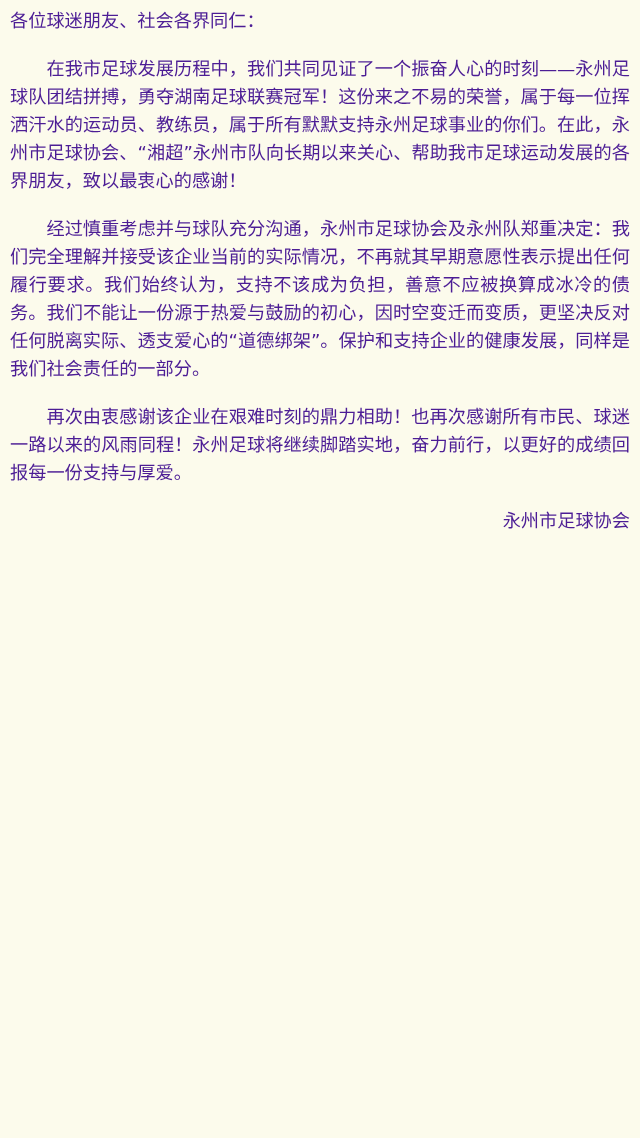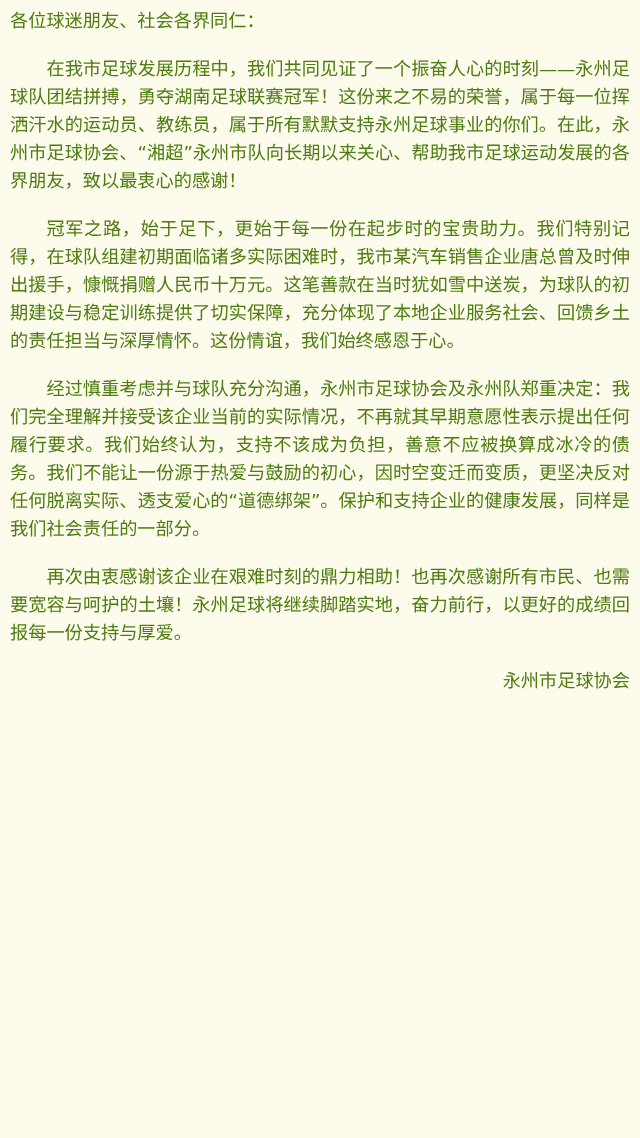--- a/index.html
+++ b/index.html
@@ -32,28 +32,27 @@
     text-indent: 2em;
   }
   .signature {
     margin: 12px 0 0 0;
     text-align: right;
   }
 </style>
 </head>
 <body style="background: rgb(252, 251, 236);">
 
-<div class="page" style="color: #4d7c0f;">
+<div class="page" style="color: #4c1d95;">
   <p class="para">各位球迷朋友、社会各界同仁：</p>
 
   <p class="para indent">在我市足球发展历程中，我们共同见证了一个振奋人心的时刻——永州足球队团结拼搏，勇夺湖南足球联赛冠军！这份来之不易的荣誉，属于每一位挥洒汗水的运动员、教练员，属于所有默默支持永州足球事业的你们。在此，永州市足球协会、“湘超”永州市队向长期以来关心、帮助我市足球运动发展的各界朋友，致以最衷心的感谢！</p>
 
-  <p class="para indent">冠军之路，始于足下，更始于每一份在起步时的宝贵助力。我们特别记得，在球队组建初期面临诸多实际困难时，我市某汽车销售企业唐总曾及时伸出援手，慷慨捐赠人民币十万元。这笔善款在当时犹如雪中送炭，为球队的初期建设与稳定训练提供了切实保障，充分体现了本地企业服务社会、回馈乡土的责任担当与深厚情怀。这份情谊，我们始终感恩于心。</p>
 
 
   <p class="para indent">经过慎重考虑并与球队充分沟通，永州市足球协会及永州队郑重决定：我们完全理解并接受该企业当前的实际情况，不再就其早期意愿性表示提出任何履行要求。我们始终认为，支持不该成为负担，善意不应被换算成冰冷的债务。我们不能让一份源于热爱与鼓励的初心，因时空变迁而变质，更坚决反对任何脱离实际、透支爱心的“道德绑架”。保护和支持企业的健康发展，同样是我们社会责任的一部分。</p>
 
 
-  <p class="para indent">再次由衷感谢该企业在艰难时刻的鼎力相助！也再次感谢所有市民、也需要宽容与呵护的土壤！永州足球将继续脚踏实地，奋力前行，以更好的成绩回报每一份支持与厚爱。</p>
+  <p class="para indent">再次由衷感谢该企业在艰难时刻的鼎力相助！也再次感谢所有市民、球迷一路以来的风雨同程！永州足球将继续脚踏实地，奋力前行，以更好的成绩回报每一份支持与厚爱。</p>
 
 
   <p class="signature">永州市足球协会</p>
 </div>
 
 </body></html>

